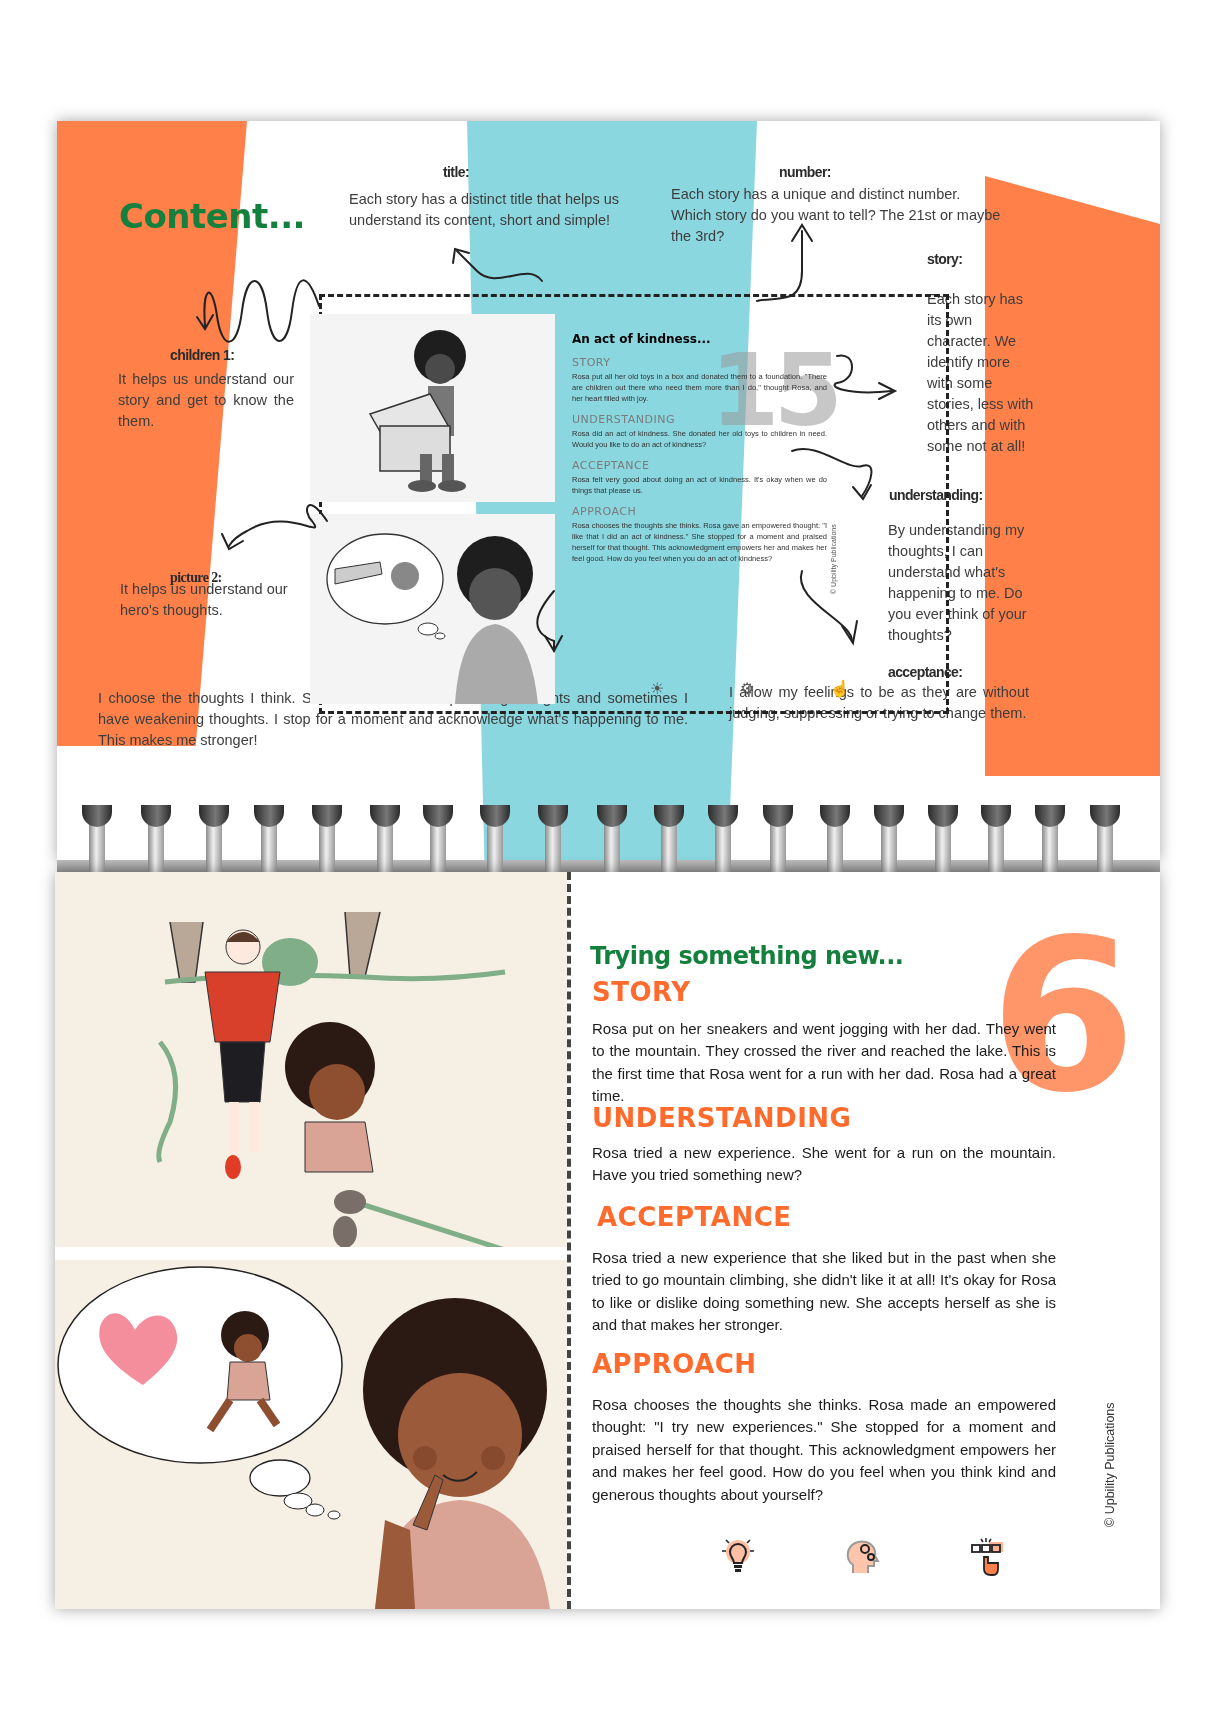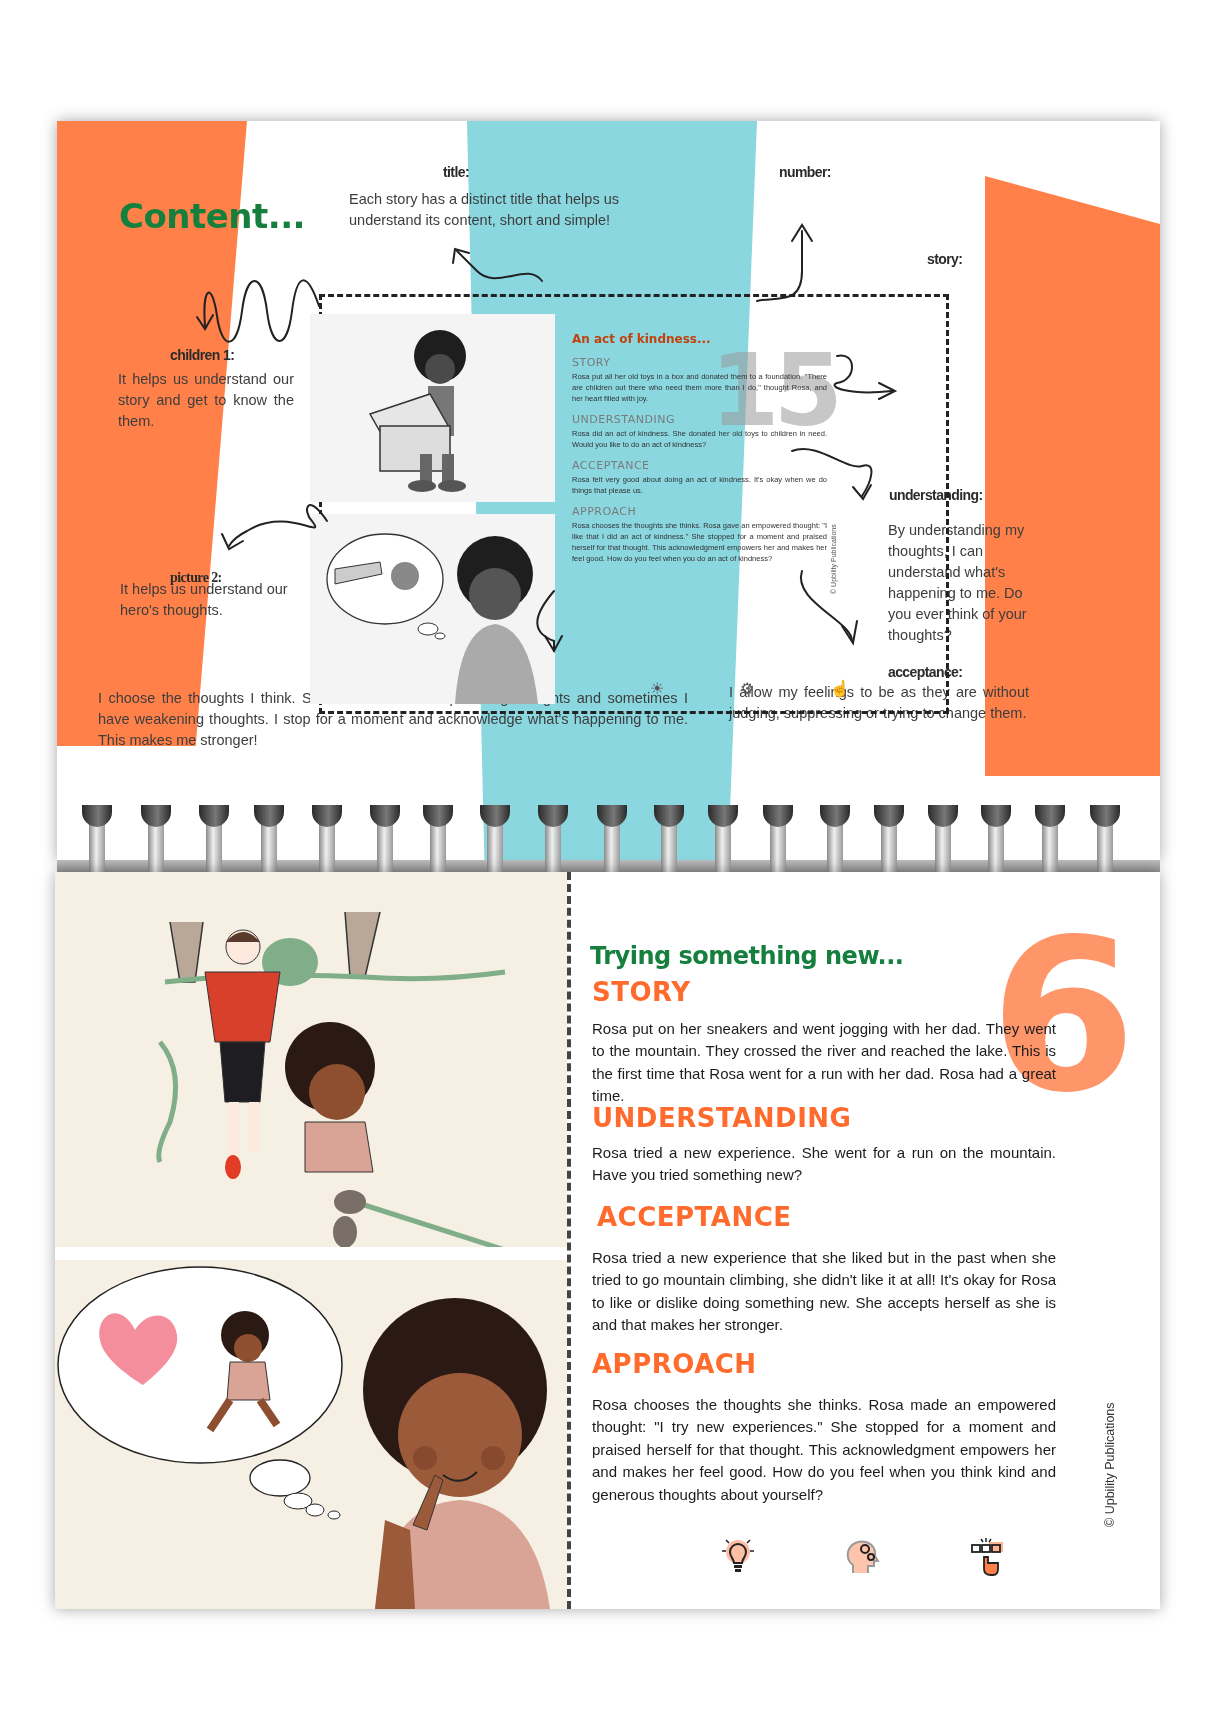--- a/index.html
+++ b/index.html
@@ -30,21 +30,21 @@
 
   .dash-frame {
     position: absolute; left: 262px; top: 173px; width: 630px; height: 420px;
     border: 3px dashed #222;
   }
   .mini-card { position: absolute; left: 340px; top: 193px; width: 550px; height: 390px; }
   .mini-pic { position: absolute; left: 0; width: 245px; background: #f4f4f4; overflow: hidden; }
   .mini-pic1 { top: 0; height: 188px; }
   .mini-pic2 { top: 200px; height: 190px; }
   .mini-text { position: absolute; left: 262px; top: 20px; width: 255px; font-size: 7.5px; line-height: 11px; color: #333; }
-  .mini-text .t { font-weight: bold; font-size: 12px; margin-bottom: 12px; color: #c2410c; font-family: "DejaVu Sans", sans-serif; }
+  .mini-text .t { font-weight: bold; font-size: 12px; margin-bottom: 12px; color: #000000; font-family: "DejaVu Sans", sans-serif; }
   .mini-text .h { font-size: 11px; color: #7a7a7a; letter-spacing: 0.5px; margin-top: 10px; margin-bottom: 3px; font-family: "DejaVu Sans", sans-serif; }
   .mini-text p { text-align: justify; }
   .mini-num { position: absolute; left: 400px; top: 18px; font-size: 100px; font-weight: bold; color: #9a9a9a; opacity: 0.55; font-family: "DejaVu Sans", sans-serif; letter-spacing: -6px; }
   .mini-icons { position: absolute; left: 340px; top: 365px; width: 200px; display: flex; justify-content: space-between; }
   .mini-icons span { font-size: 16px; color: #555; }
   .mini-copyright { position: absolute; left: 520px; top: 280px; font-size: 7px; color: #555; transform: rotate(-90deg); transform-origin: left top; white-space: nowrap; }
 
   svg.arrows { position: absolute; left: 0; top: 0; }
 
   
@@ -85,22 +85,24 @@
   <div class="band band-orange-left" style="width:190px;"></div>
   <div class="band band-blue"></div>
   <div class="band band-orange-right"></div>
 
   <div class="content-title">Content...</div>
 
   <div class="label-heading" style="left:386px; top:43px;">title:</div>
   <div class="label-text" style="left:292px; top:68px; width:270px;">Each story has a distinct title that helps us understand its content, short and simple!</div>
 
   <div class="label-heading" style="left:722px; top:43px;">number:</div>
+  <div class="label-text" style="left:614px; top:63px; width:330px;">Each story has a unique and distinct number. Which story do you want to tell? The 21st or maybe the 3rd?</div>
 
   <div class="label-heading" style="left:870px; top:130px;">story:</div>
+  <div class="label-text" style="left:870px; top:168px; width:110px;">Each story has its own character. We identify more with some stories, less with others and with some not at all!</div>
 
   <div class="label-heading" style="left:113px; top:226px;">children 1:</div>
   <div class="label-text" style="left:61px; top:248px; width:176px; text-align:justify;">It helps us understand our story and get to know the them.</div>
 
   <div class="label-heading" style="left:113px; top:449px;font-family:Liberation Serif, serif;">picture 2:</div>
   <div class="label-text" style="left:63px; top:458px; width:176px;">It helps us understand our hero's thoughts.</div>
 
   <div class="label-heading" style="left:832px; top:366px;">understanding:</div>
   <div class="label-text" style="left:831px; top:399px; width:145px;">By understanding my thoughts, I can understand what's happening to me. Do you ever think of your thoughts?</div>
 

